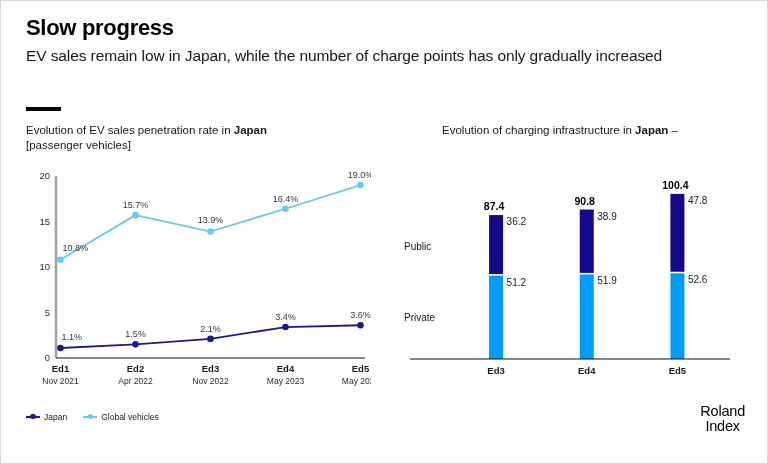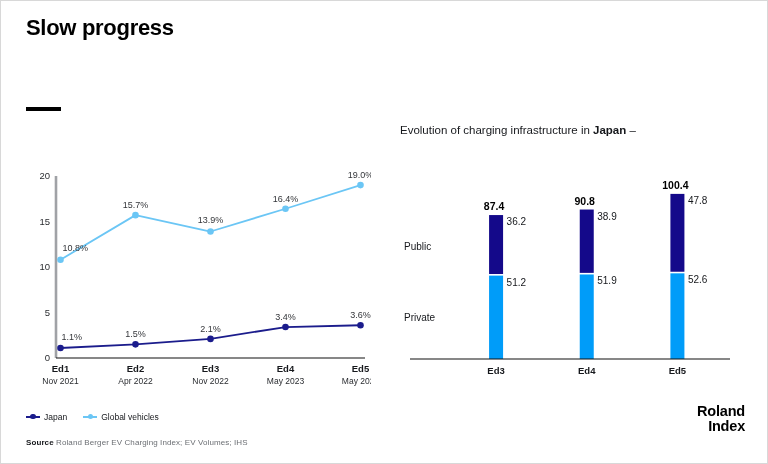--- a/index.html
+++ b/index.html
@@ -29,21 +29,21 @@
   .rule{
     position:absolute;left:25px;top:106px;width:35px;height:4px;background:#000;
   }
 
   
   .panel-head{
     position:absolute;font-size:11.5px;line-height:1.32;color:#16181c;
   }
   .panel-head b{font-weight:bold;}
   #left-head{left:25px;top:122px;width:330px;}
-  #right-head{left:399px;top:122px;width:320px;}
+  #right-head{left:399px;top:122px;width:320px;text-align:center;}
 
   
   #line-chart{position:absolute;left:25px;top:165px;width:345px;height:240px;}
   #line-chart svg{display:block;}
 
   .ytick{font-size:9.5px;fill:#2a2c30;font-family:"Liberation Sans",sans-serif;}
   .dlabel{font-size:9px;fill:#34363a;font-family:"Liberation Sans",sans-serif;}
   .xcat{font-size:9.5px;font-weight:bold;fill:#16181c;font-family:"Liberation Sans",sans-serif;text-anchor:middle;}
   .xsub{font-size:8.5px;fill:#2a2c30;font-family:"Liberation Sans",sans-serif;text-anchor:middle;}
 
@@ -60,31 +60,36 @@
 
   
   #bar-chart{position:absolute;left:399px;top:165px;width:340px;height:225px;}
   #bar-chart svg{display:block;}
   .bvaltot{font-size:10.5px;font-weight:bold;fill:#000;font-family:"Liberation Sans",sans-serif;text-anchor:middle;}
   .bvalseg{font-size:10px;fill:#16181c;font-family:"Liberation Sans",sans-serif;}
   .bcat{font-size:9.5px;font-weight:bold;fill:#16181c;font-family:"Liberation Sans",sans-serif;text-anchor:middle;}
   .sidelab{font-size:10px;fill:#16181c;font-family:"Liberation Sans",sans-serif;}
 
   
-  #logo{position:absolute;right:22px;bottom:28px;text-align:right;
-    font-size:14.5px;font-weight:bold;line-height:1.08;color:#000;letter-spacing:-0.2px;}
+  #logo{position:absolute;right:22px;bottom:28px;text-align:center;
+    font-size:14.5px;font-weight:normal;line-height:1.08;color:#000;letter-spacing:-0.2px;}
 </style>
 </head>
 <body>
 
 <div class="slide">
 
   <div class="title">Slow progress</div>
+  <div class="subtitle">EV sales remain low in Japan, while the number of charge points has only gradually increased</div>
   <div class="rule"></div>
 
+  <div class="panel-head" id="left-head">
+    <span>Evolution of EV sales penetration rate in </span><b>Japan</b><br>
+    <span>[passenger vehicles]</span>
+  </div>
 
   <div class="panel-head" id="right-head">
     <span>Evolution of charging infrastructure in </span><b>Japan</b><span> –</span><br>
   </div>
 
   <div id="line-chart">
     <svg width="345" height="240" viewBox="0 0 345 240" id="line-svg">
         <line x1="30" y1="10" x2="30" y2="192" stroke="#a0a2a6" stroke-width="2.6"></line>
         <line x1="30" y1="192" x2="339" y2="192" stroke="#111111" stroke-width="1.1"></line>
         <text x="24" y="195.4" text-anchor="end" class="ytick">0</text>
@@ -137,24 +142,20 @@
       </div>
       <div class="lg">
         <span class="mk">
           <i style="background: rgb(107, 198, 245);"></i>
           <b style="background: rgb(107, 198, 245);"></b>
         </span>
         <span>Global vehicles</span>
       </div>
     </div>
 
-  <div id="source">
-    <b>Source</b>
-    <span>Roland Berger EV Charging Index; EV Volumes; IHS</span>
-  </div>
 
   <div id="bar-chart">
     <svg width="340" height="225" viewBox="0 0 340 225" id="bar-svg">
         <rect x="89.08" y="109.61714285714285" width="14" height="83.38285714285715" fill="#009cf9"></rect>
         <rect x="89.08" y="49.06285714285713" width="14" height="58.95428571428572" fill="#14098a"></rect>
         <text x="106.58" y="119.61714285714285" class="bvalseg">51.2</text>
         <text x="106.58" y="59.06285714285713" class="bvalseg">36.2</text>
         <text x="94.08" y="44.06285714285713" class="bvaltot">87.4</text>
         <text x="96.08" y="208" class="bcat">Ed3</text>
         <rect x="179.74666666666667" y="108.47714285714287" width="14" height="84.52285714285713" fill="#009cf9"></rect>

